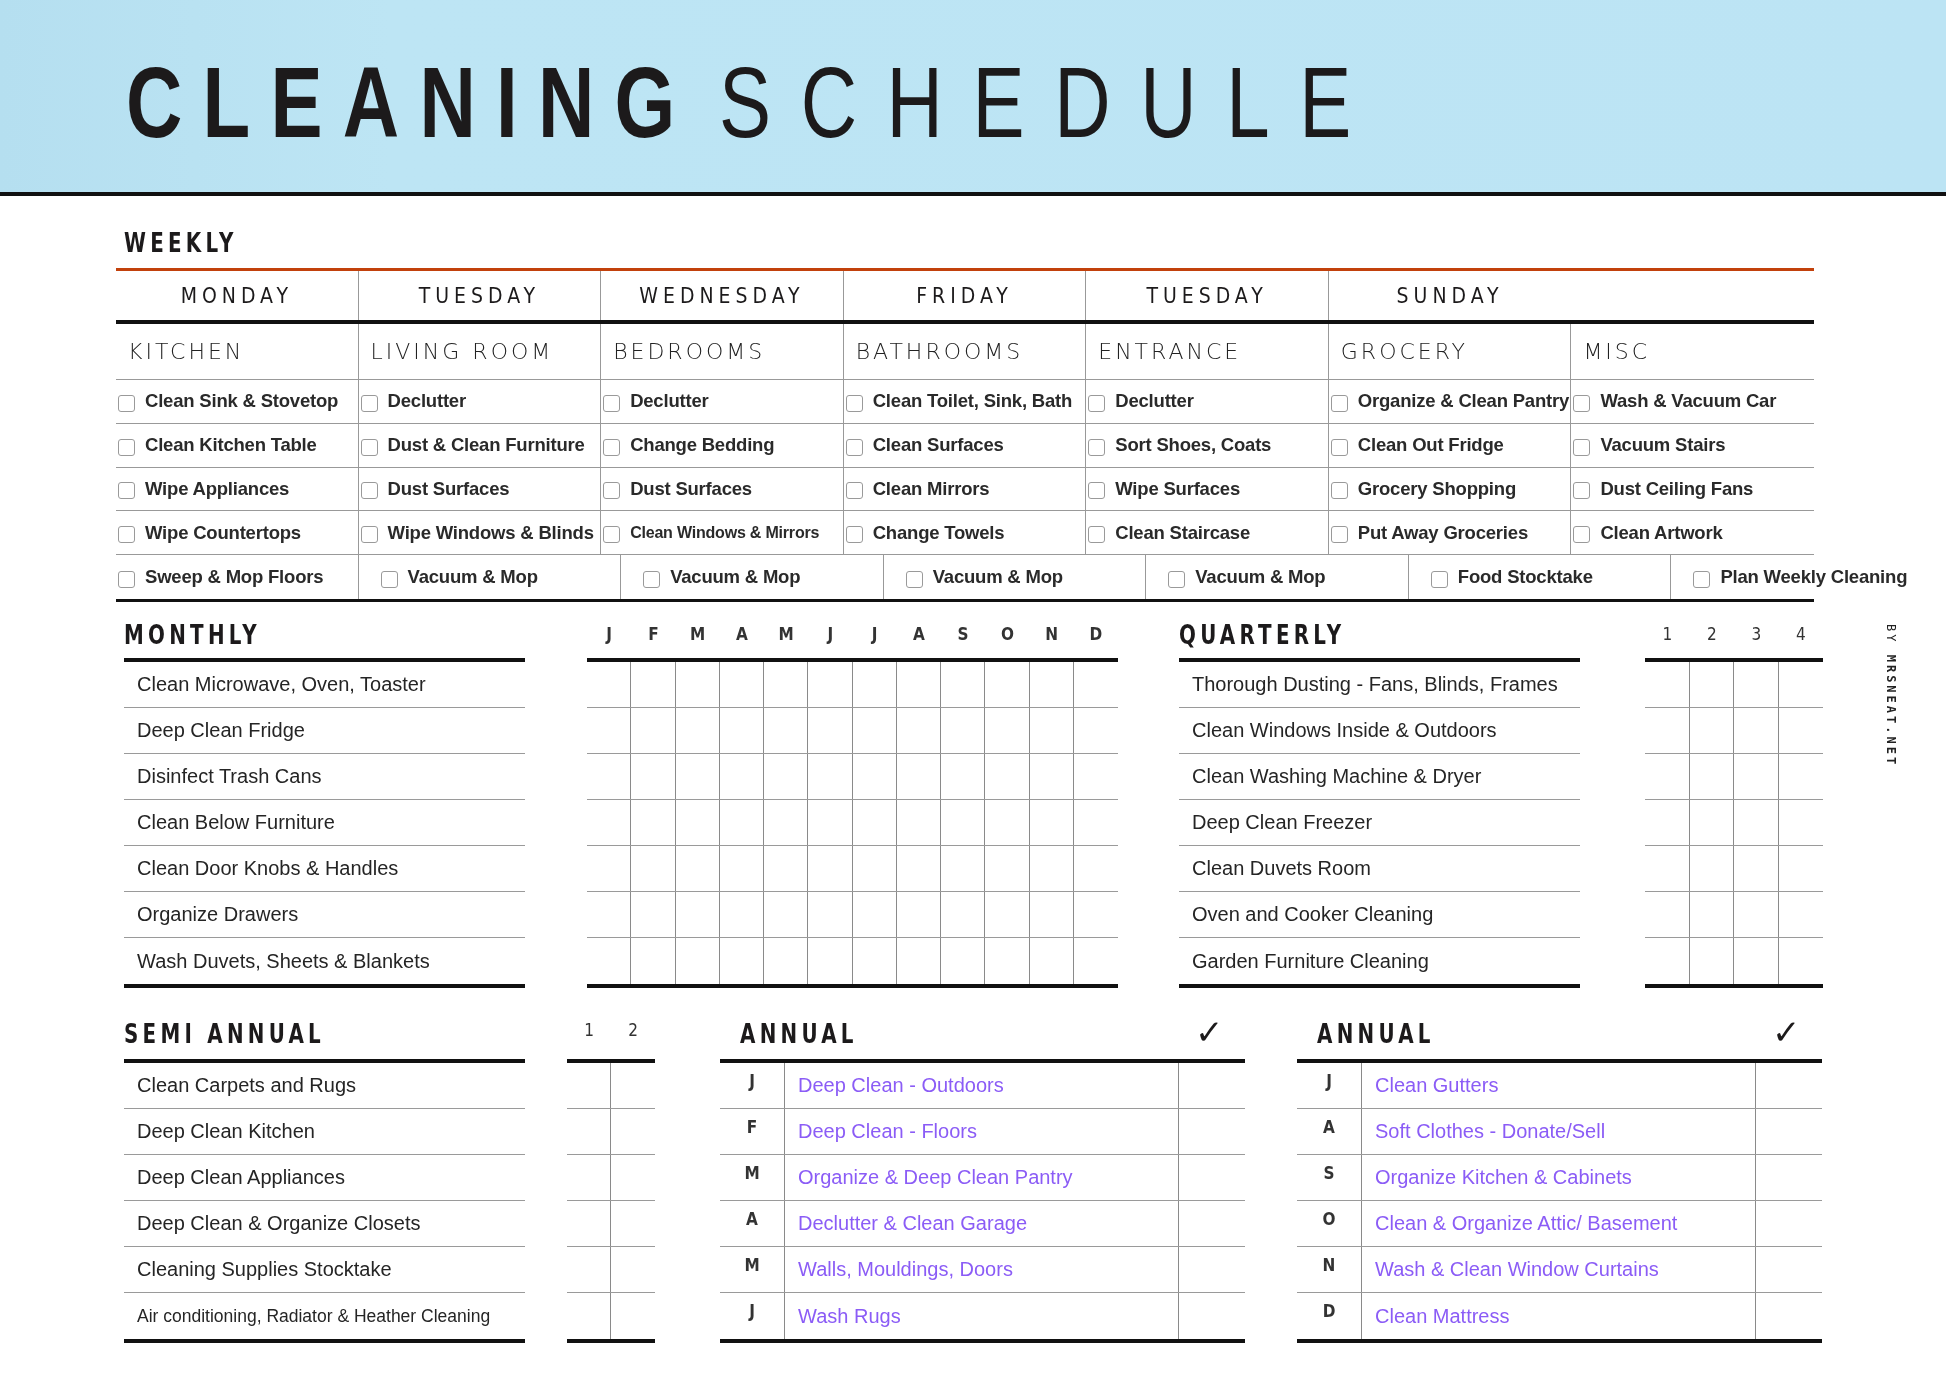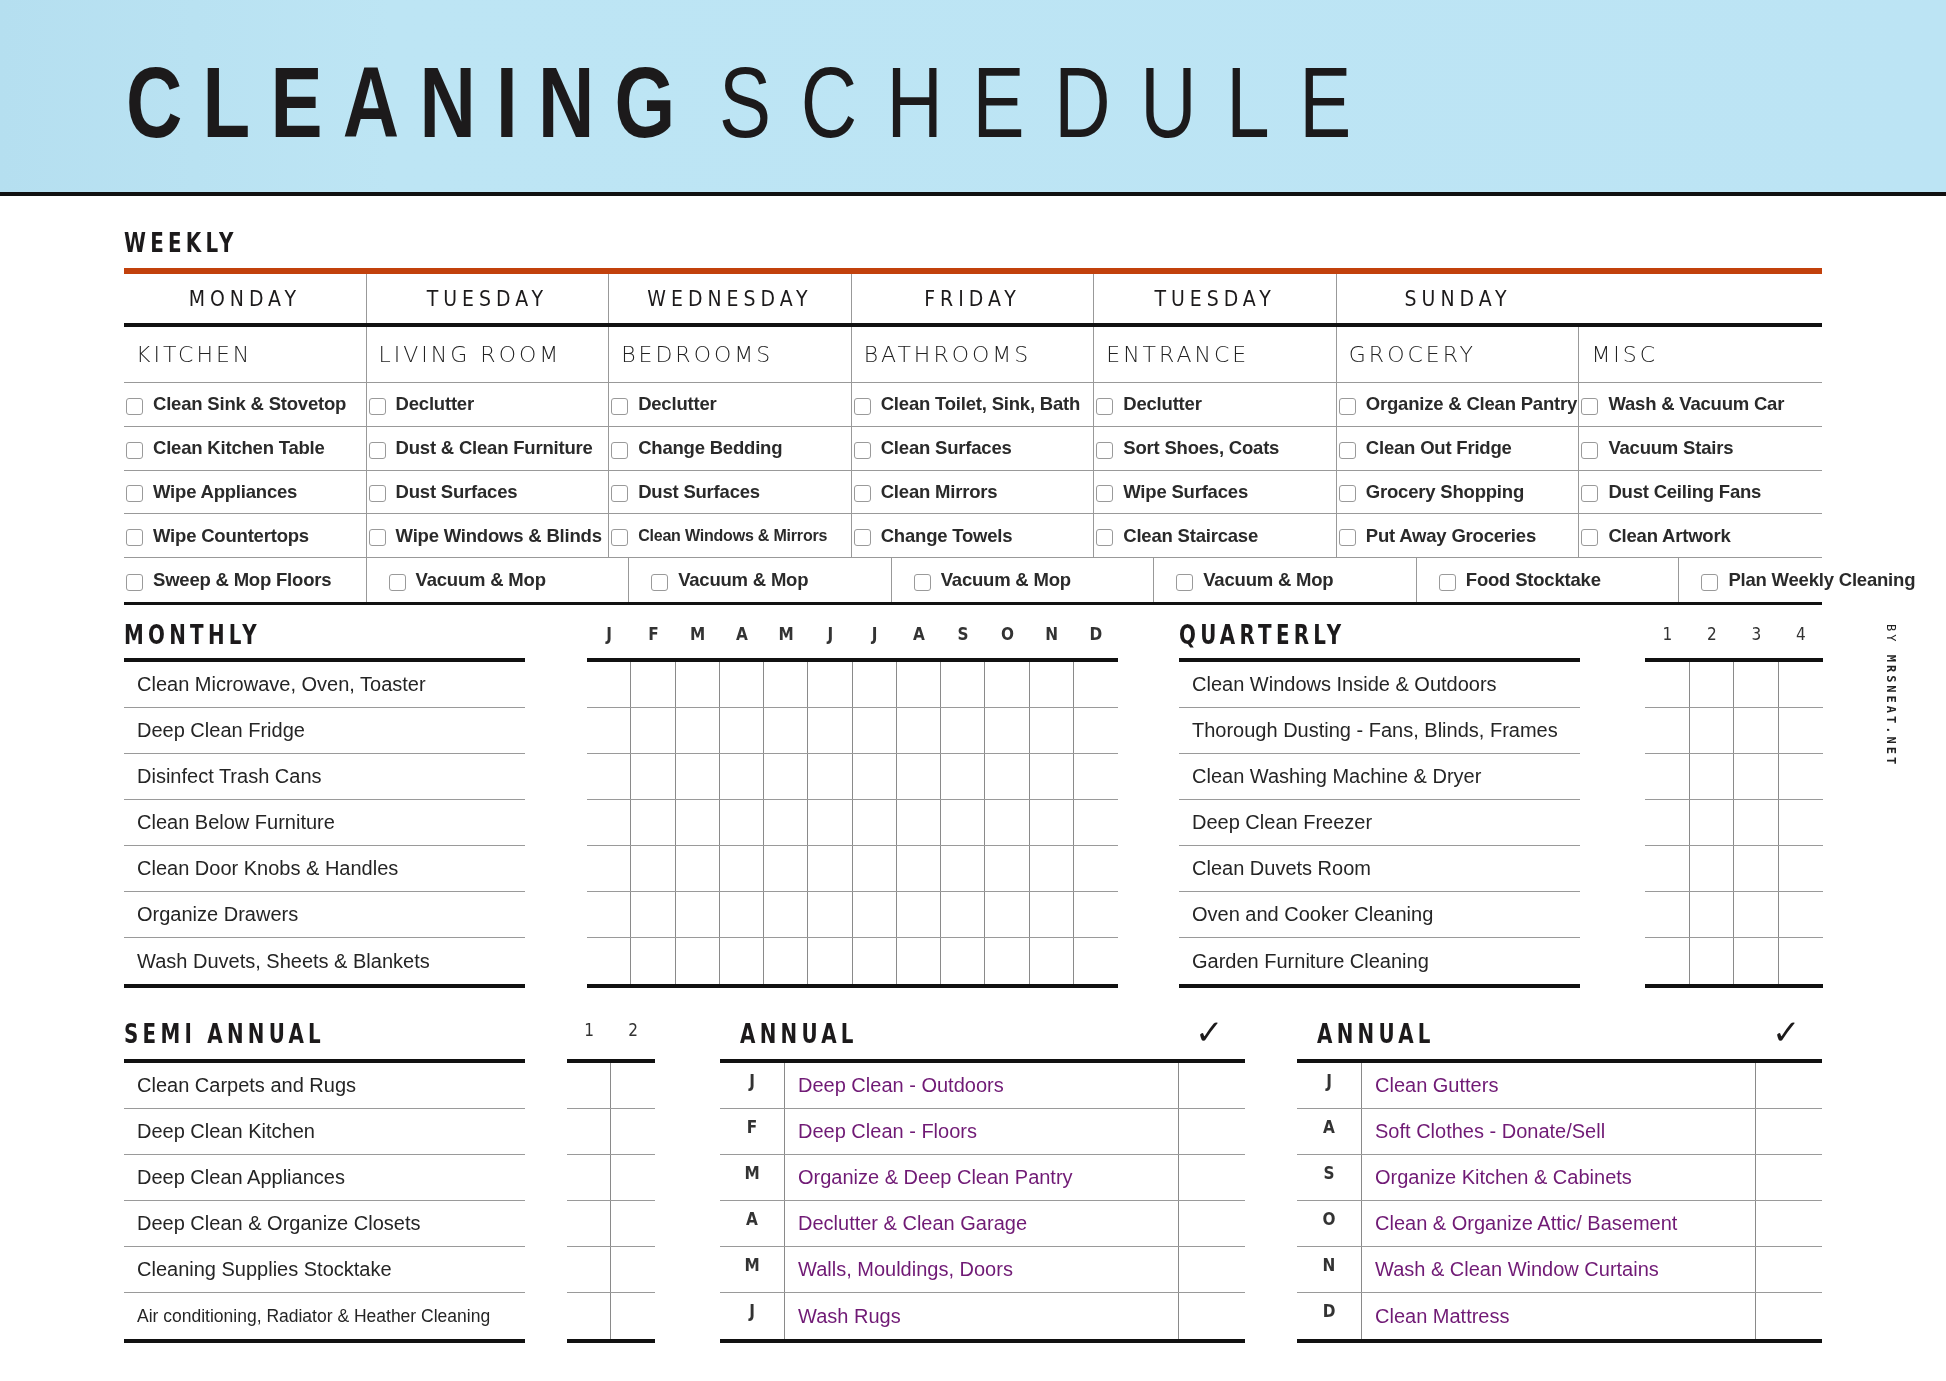--- a/index.html
+++ b/index.html
@@ -21,22 +21,22 @@
   .title .light { font-weight: 400; letter-spacing: 38px; margin-left: 30px; }
 
   .sec-title {
     position: absolute; font-family: "DejaVu Sans Condensed", "DejaVu Sans", sans-serif;
     font-weight: 700; font-size: 26px; letter-spacing: 5px; color: #1c1a1b;
     transform: scaleX(0.85); transform-origin: left center; white-space: nowrap;
   }
 
   
   .weekly {
-    position: absolute; left: 124px; top: 268px; width: 1698px;
-    border-top: 6px solid #c2410c; border-bottom: 3px solid #111;
+    position: absolute; left: 116px; top: 268px; width: 1698px;
+    border-top: 3px solid #c2410c; border-bottom: 3px solid #111;
   }
   .wk-row { display: flex; }
   .wk-days { height: 53px; border-bottom: 4px solid #111; }
   .wk-cats { height: 56px; border-bottom: 1.5px solid #999; }
   .wk-task { height: 43.8px; border-bottom: 1.5px solid #999; font-weight: bold; }
   .wk-task:last-child { border-bottom: none; gap: 20px; }
   .wk-cell {
     flex: 0 0 242.57px; border-right: 1.5px solid #999; display: flex; align-items: center;
     overflow: hidden; white-space: nowrap;
   }
@@ -92,21 +92,21 @@
     position: absolute; border-top: 4px solid #111; border-bottom: 4px solid #111;
   }
   .ann-row { display: flex; height: 46px; border-bottom: 1.5px solid #9a9a9a; }
   .ann-row:last-child { border-bottom: none; }
   .ann-month {
     flex: 0 0 65px; border-right: 1.5px solid #8a8a8a; text-align: center; padding-top: 8px;
     font-family: "DejaVu Sans Condensed", "DejaVu Sans", sans-serif; font-size: 17px; font-weight: 700; color: #333;
   }
   .ann-task {
     flex: 1; border-right: 1.5px solid #8a8a8a; display: flex; align-items: center; padding-left: 13px;
-    font-family: "Liberation Sans", sans-serif; font-size: 20px; color: #701a75; white-space: nowrap;
+    font-family: "Liberation Sans", sans-serif; font-size: 20px; color: #8b5cf6; white-space: nowrap;
   }
   .ann-check { flex: 0 0 66px; }
   .checkmark {
     position: absolute; font-family: "DejaVu Sans", sans-serif; font-size: 34px; color: #1c1a1b;
   }
 
   .credit {
     position: absolute; left: 1876px; top: 624px; transform: rotate(90deg); transform-origin: left top;
     font-family: "DejaVu Sans Mono", monospace; font-size: 12px; letter-spacing: 3px; color: #222;
     white-space: nowrap; margin-left: 22px;
@@ -441,22 +441,22 @@
       <div class="grid-cell" style="width: 44.25px;"></div>
       <div class="grid-cell" style="width: 44.25px;"></div>
       <div class="grid-cell" style="width: 44.25px;"></div>
       <div class="grid-cell" style="width: 44.25px;"></div>
       <div class="grid-cell" style="width: 44.25px;"></div>
     </div>
   </div>
 
 <div class="sec-title" style="left:1179px; top:620px;">QUARTERLY</div>
 <div class="list" id="quarterly-list" style="left:1179px; top:658px; width:401px;">
+    <div class="list-row">Thorough Dusting -  Fans, Blinds, Frames</div>
     <div class="list-row">Clean Windows Inside &amp; Outdoors</div>
-    <div class="list-row">Thorough Dusting -  Fans, Blinds, Frames</div>
     <div class="list-row">Clean Washing Machine &amp; Dryer</div>
     <div class="list-row">Deep Clean Freezer</div>
     <div class="list-row">Clean Duvets Room</div>
     <div class="list-row">Oven and Cooker Cleaning</div>
     <div class="list-row">Garden Furniture Cleaning</div>
   </div>
 <div class="col-labels" id="quarterly-cols" style="left:1645px; top:624px; width:178px;">
     <div class="col-label" style="width: 44.5px;">1</div>
     <div class="col-label" style="width: 44.5px;">2</div>
     <div class="col-label" style="width: 44.5px;">3</div>

